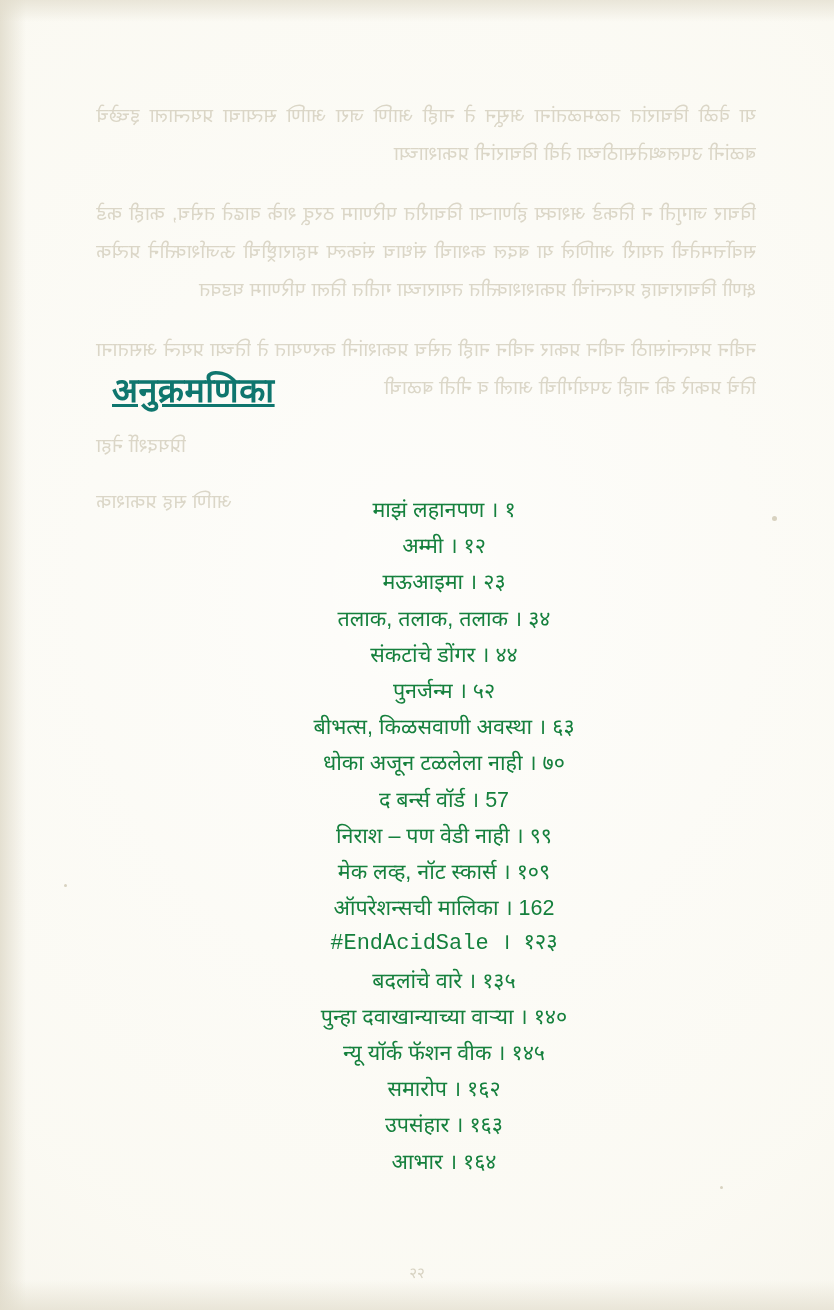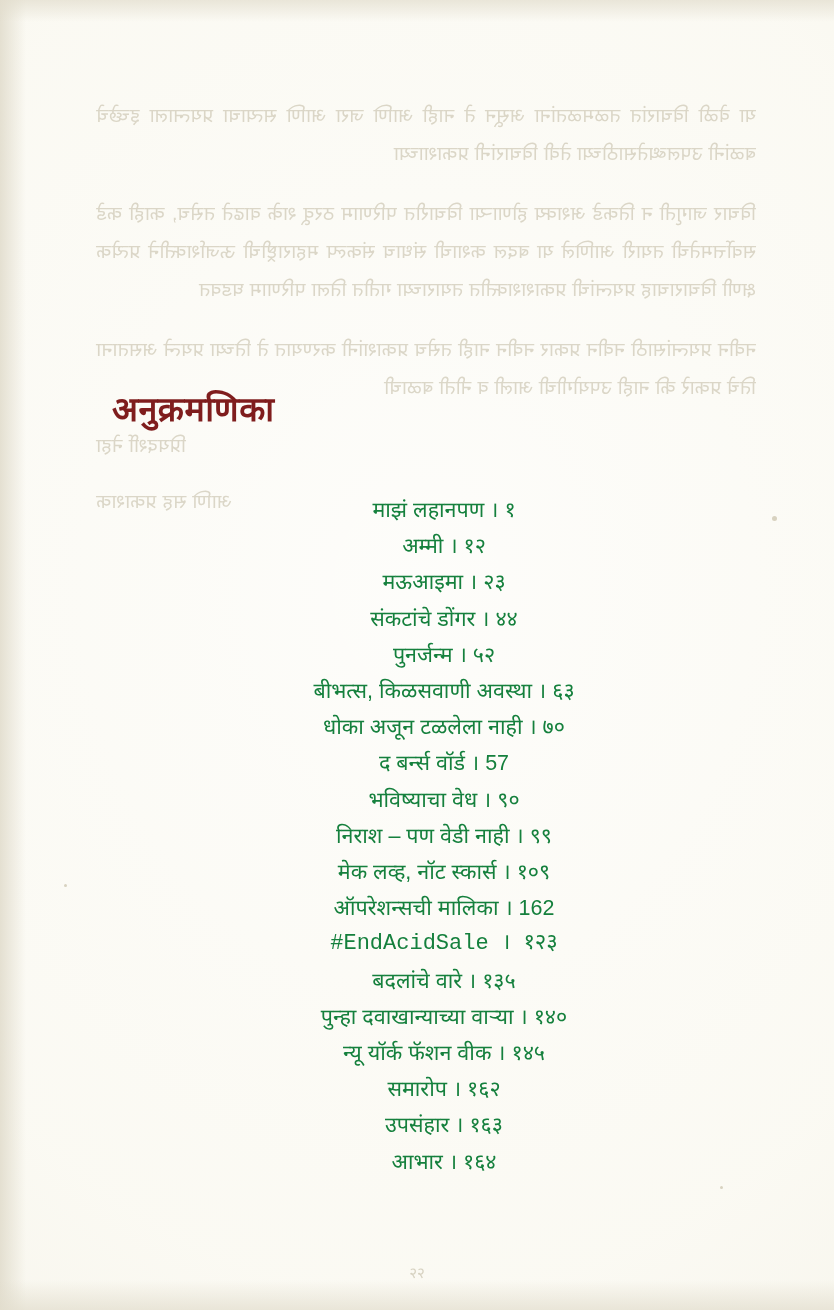--- a/index.html
+++ b/index.html
@@ -44,26 +44,27 @@
   .bleed p { margin: 0 0 22px 0; }
   .bleed .sig { text-align: right; line-height: 34px; }
 
   .content {
     position: absolute;
     left: 0; top: 0; right: 0; bottom: 0;
   }
   .toc-title {
     position: absolute;
     left: 112px;
-    top: 385px;
+    top: 366px;
     font-size: 34px;
     font-weight: bold;
-    color: #7f1d1d;
+    color: #0f766e;
     font-family: "Liberation Sans", "DejaVu Sans", sans-serif;
     letter-spacing: 0.5px;
+    text-decoration: underline;
   }
   .toc-list {
     position: absolute;
     left: 114px;
     top: 492px;
     width: 660px;
     margin: 0;
     padding: 0;
     list-style: none;
   }
@@ -131,26 +132,26 @@
   </div>
 
   <div class="content">
 
     <div class="toc-title">अनुक्रमणिका</div>
 
     <ul class="toc-list">
       <li><span>माझं लहानपण । १</span></li>
       <li><span>अम्मी । १२</span></li>
       <li><span>मऊआइमा । २३</span></li>
+      <li><span>तलाक, तलाक, तलाक । ३४</span></li>
       <li><span>संकटांचे डोंगर । ४४</span></li>
       <li><span>पुनर्जन्म । ५२</span></li>
       <li><span>बीभत्स, किळसवाणी अवस्था । ६३</span></li>
       <li><span>धोका अजून टळलेला नाही । ७०</span></li>
       <li><span>द बर्न्स वॉर्ड । 57</span></li>
-      <li><span>भविष्याचा वेध । ९०</span></li>
       <li><span>निराश – पण वेडी नाही । ९९</span></li>
       <li><span>मेक लव्ह, नॉट स्कार्स । १०९</span></li>
       <li><span>ऑपरेशन्सची मालिका । 162</span></li>
       <li class="latin"><span>#EndAcidSale । १२३</span></li>
       <li><span>बदलांचे वारे । १३५</span></li>
       <li><span>पुन्हा दवाखान्याच्या वाऱ्या । १४०</span></li>
       <li><span>न्यू यॉर्क फॅशन वीक । १४५</span></li>
       <li><span>समारोप । १६२</span></li>
       <li><span>उपसंहार । १६३</span></li>
       <li><span>आभार । १६४</span></li>

